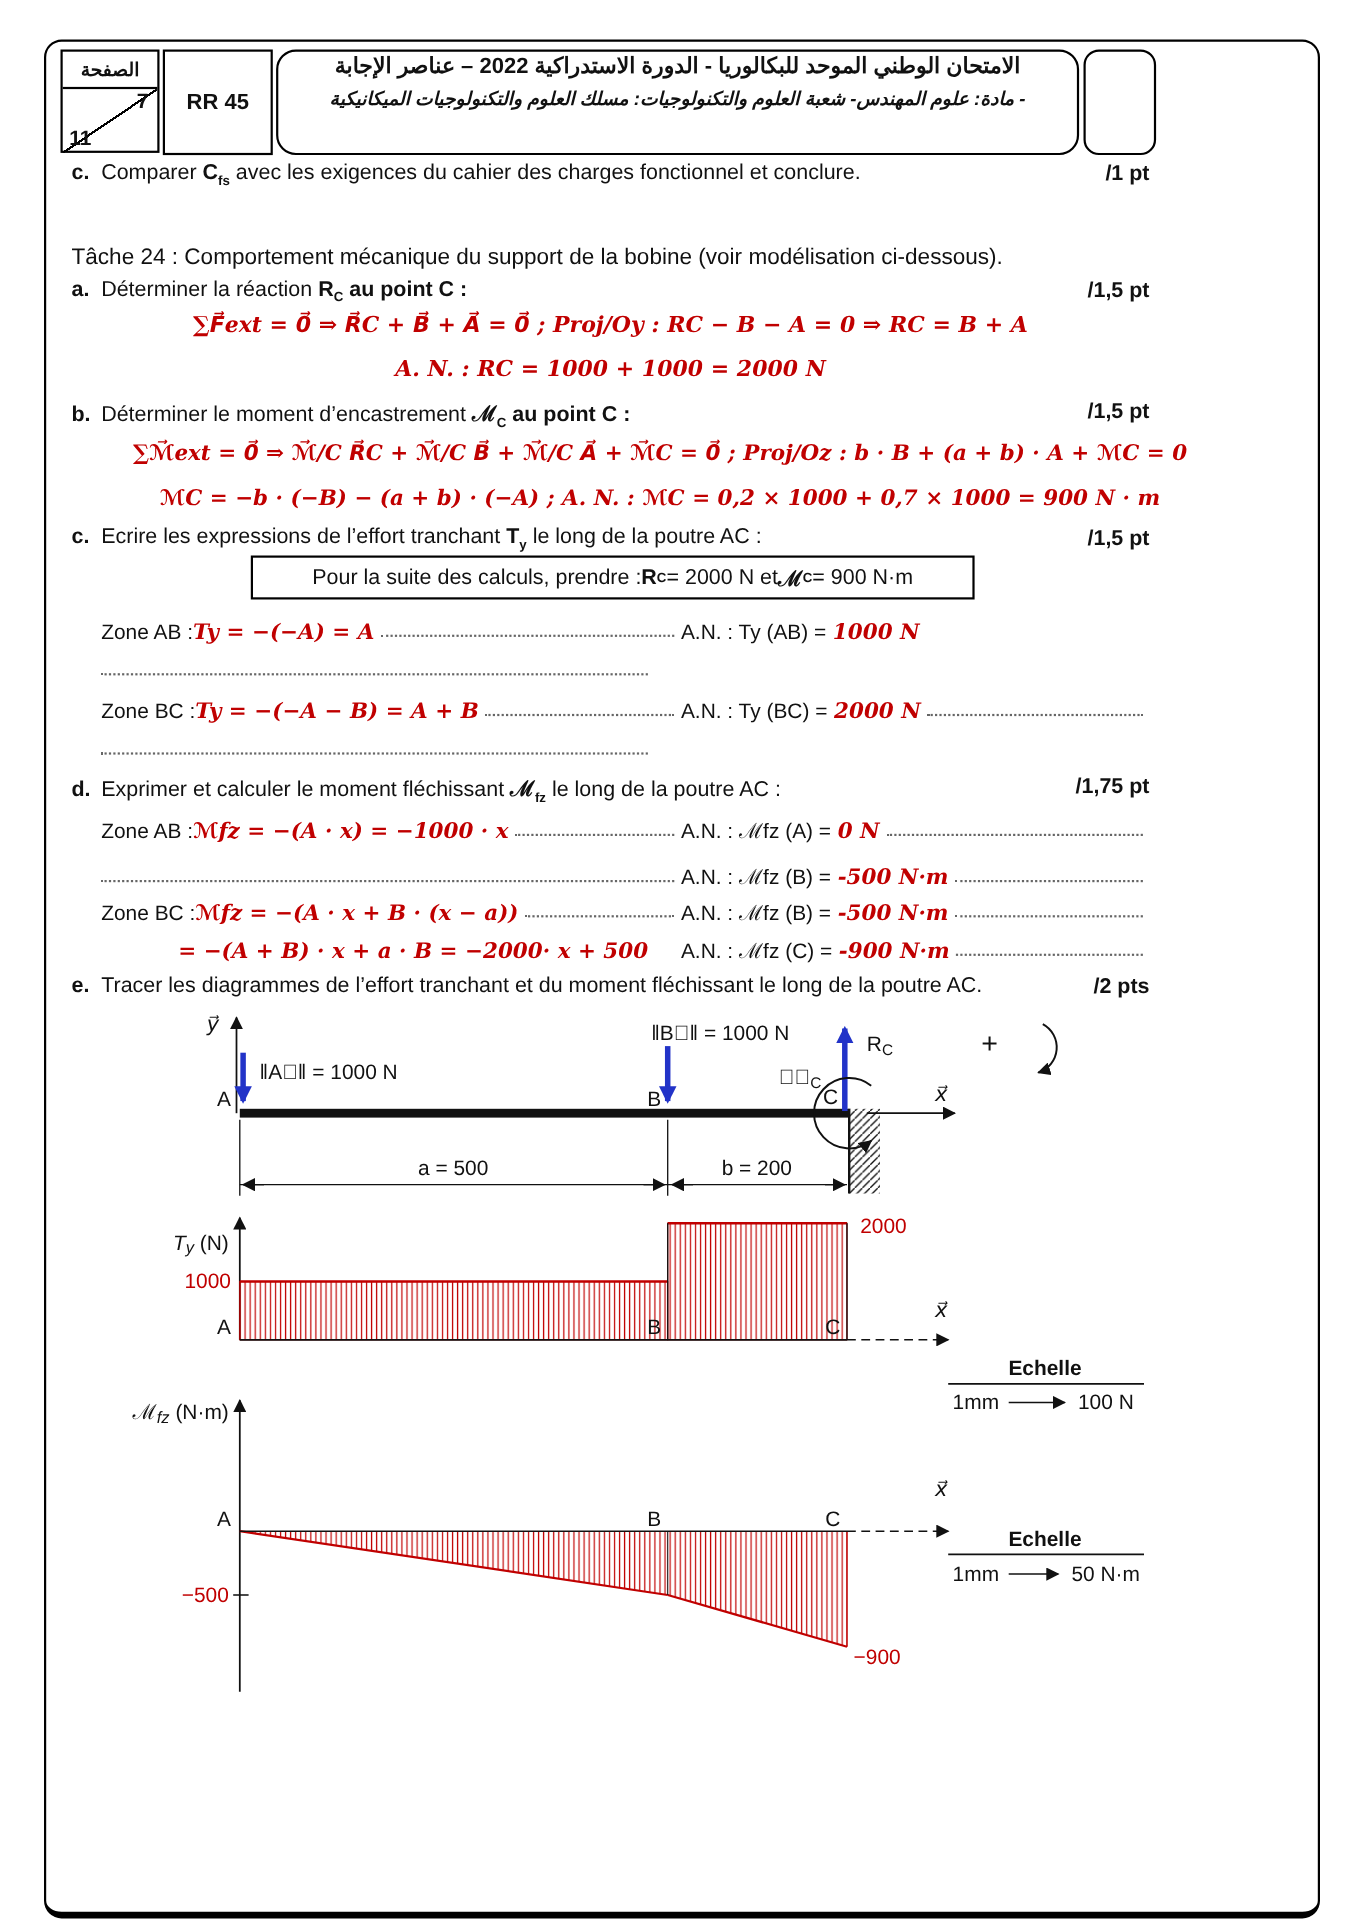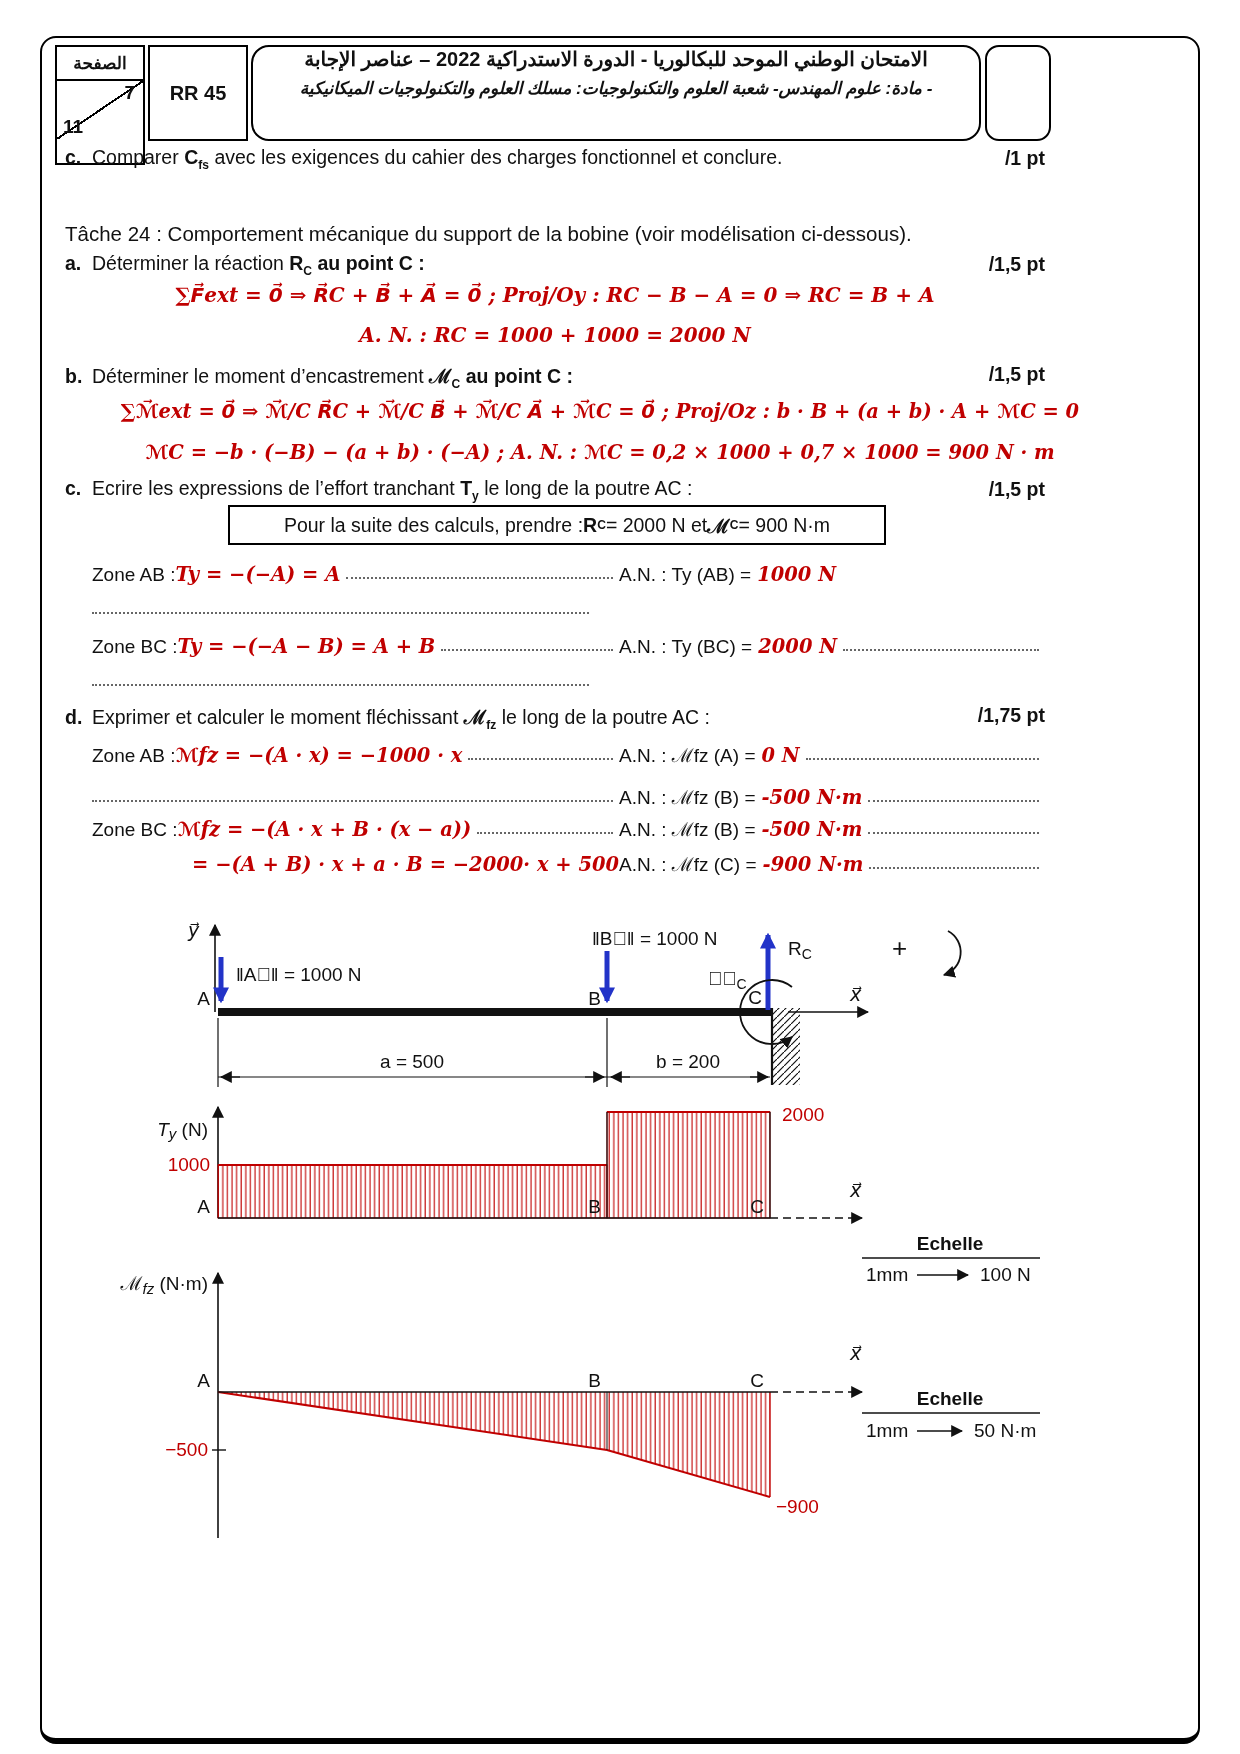--- a/index.html
+++ b/index.html
@@ -2,21 +2,21 @@
 <html><head>
 <meta charset="utf-8">
 <style>
   html,body{margin:0;padding:0;background:#fff;}
   .page{position:relative;width:1240px;height:1754px;background:#fff;overflow:hidden;
         font-family:"Liberation Sans",sans-serif;color:#111;}
   .frame{position:absolute;left:40px;top:36px;width:1160px;height:1708px;box-sizing:border-box;
          border:2.5px solid #000;border-bottom-width:6px;border-radius:16px;}
   
   .hbox{position:absolute;border:2px solid #000;box-sizing:border-box;background:#fff;}
-  .pagebox{left:55px;top:45px;width:90px;height:120px;}
+  .pagebox{left:55px;top:45px;width:90px;height:94px;}
   .pagebox .lbl{height:32px;border-bottom:2px solid #000;display:flex;align-items:center;justify-content:center;
                 font-weight:bold;font-size:17px;}
   .pagebox .diag{position:relative;height:58px;
      background:linear-gradient(to bottom right,transparent 0 calc(50% - 1px),#000 calc(50% - 1px) calc(50% + 1px),transparent calc(50% + 1px) 100%);}
   .pagebox .cur{position:absolute;right:8px;top:1px;font-weight:bold;font-size:19px;}
   .pagebox .tot{position:absolute;left:6px;bottom:1px;font-weight:bold;font-size:19px;}
   .codebox{left:148px;top:45px;width:100px;height:96px;display:flex;align-items:center;justify-content:center;
            font-weight:bold;font-size:20px;}
   .titlebox{left:251px;top:45px;width:730px;height:96px;border-radius:18px;text-align:center;
             box-sizing:border-box;}
@@ -42,21 +42,21 @@
   .zrow{position:absolute;left:92px;width:953px;display:flex;align-items:baseline;font-size:19px;}
   .zleft{display:flex;align-items:baseline;width:527px;flex:none;}
   .zright{display:flex;align-items:baseline;flex:1;}
   .expr{color:#c00000;font-weight:bold;font-style:italic;white-space:nowrap;font-size:19.5px;
         font-family:"DejaVu Serif","DejaVu Sans",serif;}
   .anvalue{color:#c00000;font-weight:bold;font-style:italic;white-space:nowrap;font-size:19.5px;margin-left:6px;
         font-family:"DejaVu Serif","DejaVu Sans",serif;}
   .anlabel{white-space:nowrap;}
   .dots{flex:1;border-bottom:2.2px dotted #666;margin:0 6px;min-width:8px;transform:translateY(-2px);}
   .dotline{position:absolute;height:8px;border-bottom:2.2px dotted #666;}
-  .indent{margin-left:100px;}
+  .indent{margin-left:70px;}
   svg text{font-family:"Liberation Sans",sans-serif;}
   .veclbl{font-style:italic;font-family:"DejaVu Serif","DejaVu Sans",serif;}
 </style>
 </head>
 <body>
 
 <div class="page">
   <div class="frame"></div>
 
   <div class="hbox pagebox">
@@ -182,20 +182,24 @@
     <span class="zleft">
       <span class="expr indent">= −(A + B) · x + a · B = −2000· x + 500</span>
     </span>
     <span class="zright">
       <span class="anlabel">A.N. : ℳfz (C) =</span>
       <span class="anvalue">-900 N·m</span>
       <span class="dots"></span>
     </span>
   </div>
 
+  <div class="row" style="top:885px">
+    <span class="itemnum">e.</span><span>Tracer les diagrammes de l’effort tranchant et du moment fléchissant le long de la poutre AC.</span>
+    <span class="pts">/2 pts</span>
+  </div>
 
   <svg style="position:absolute;left:0;top:905px" width="1240" height="655" viewBox="0 0 1240 655">
     <defs>
       <marker id="mB" viewBox="0 0 10 10" refX="9" refY="5" markerWidth="12" markerHeight="12" orient="auto" markerUnits="userSpaceOnUse">
           <path d="M0,0L10,5L0,10z" fill="#111"></path>
         </marker>
       <marker id="mBlue" viewBox="0 0 10 10" refX="8.5" refY="5" markerWidth="16" markerHeight="16" orient="auto" markerUnits="userSpaceOnUse">
           <path d="M0,0L10,5L0,10z" fill="#2233c8"></path>
         </marker>
       <pattern id="vh" width="4.6" height="8" patternUnits="userSpaceOnUse">

